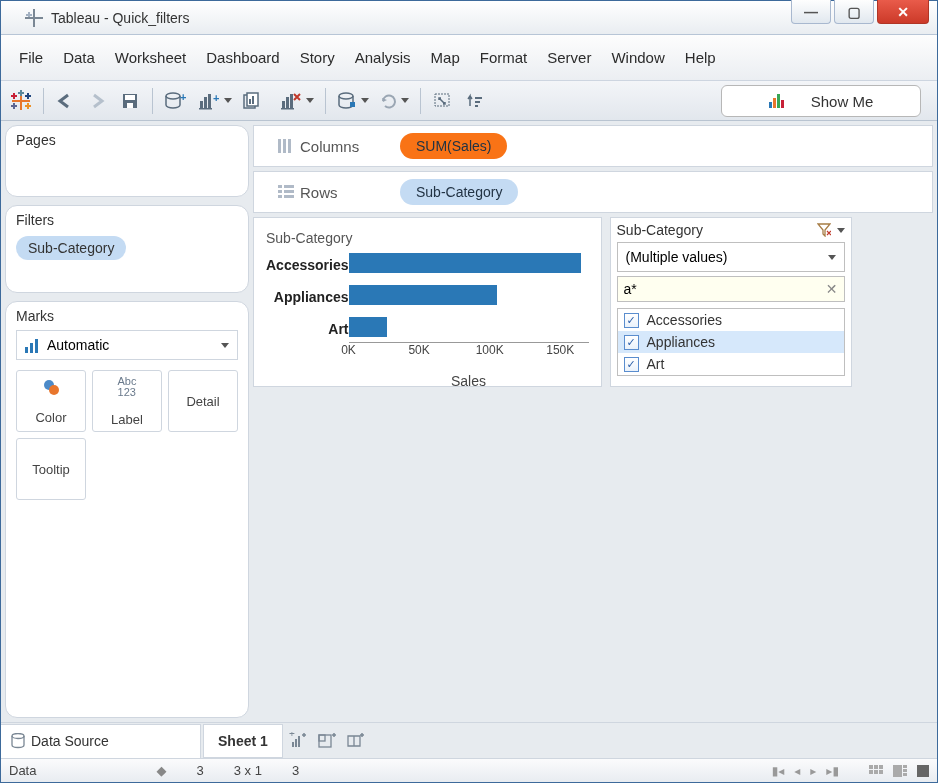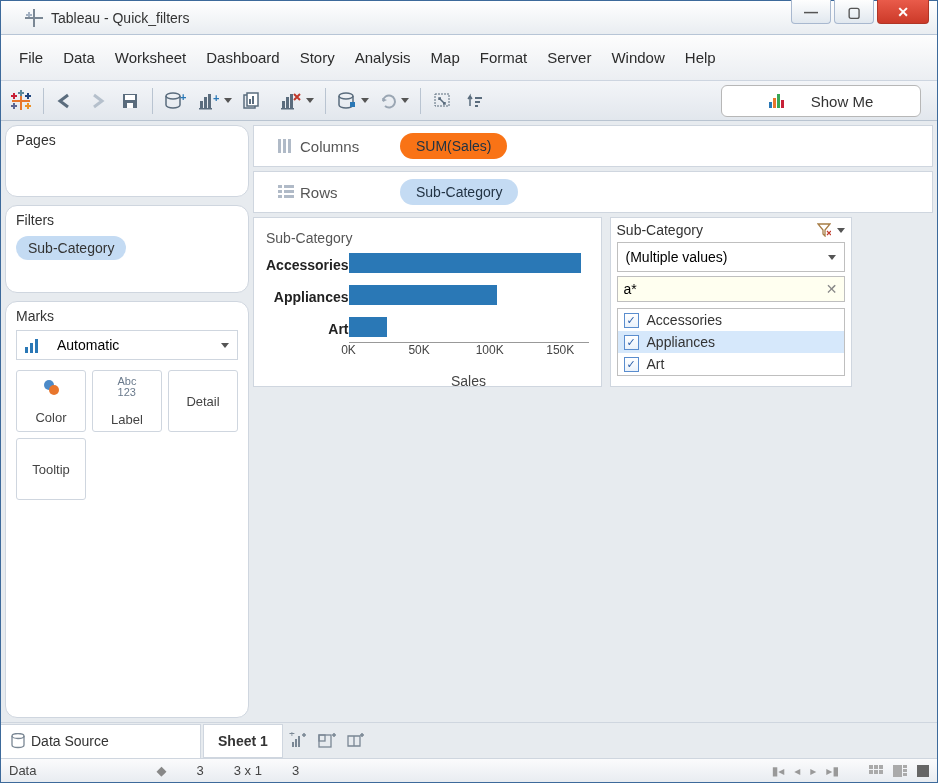--- a/index.html
+++ b/index.html
@@ -253,21 +253,21 @@
       </div>
 
       <div class="card" style="height:88px">
         <div class="card-title">Filters</div>
         <div class="pill">Sub-Category</div>
       </div>
 
       <div class="card" style="flex:1">
         <div class="card-title">Marks</div>
         <div class="marks-combo">
-          <span style="display:flex;align-items:flex-end;gap:16px">
+          <span style="display:flex;align-items:flex-end;gap:6px">
             <svg width="16" height="14">
                 <rect x="0" y="8" width="3" height="6" fill="#2a78b6"></rect>
                 <rect x="5" y="4" width="3" height="10" fill="#2a78b6"></rect>
                 <rect x="10" y="0" width="3" height="14" fill="#2a78b6"></rect>
               </svg>
             <span>Automatic</span>
           </span>
           <span class="caret-down"></span>
         </div>
         <div class="marks-grid">

